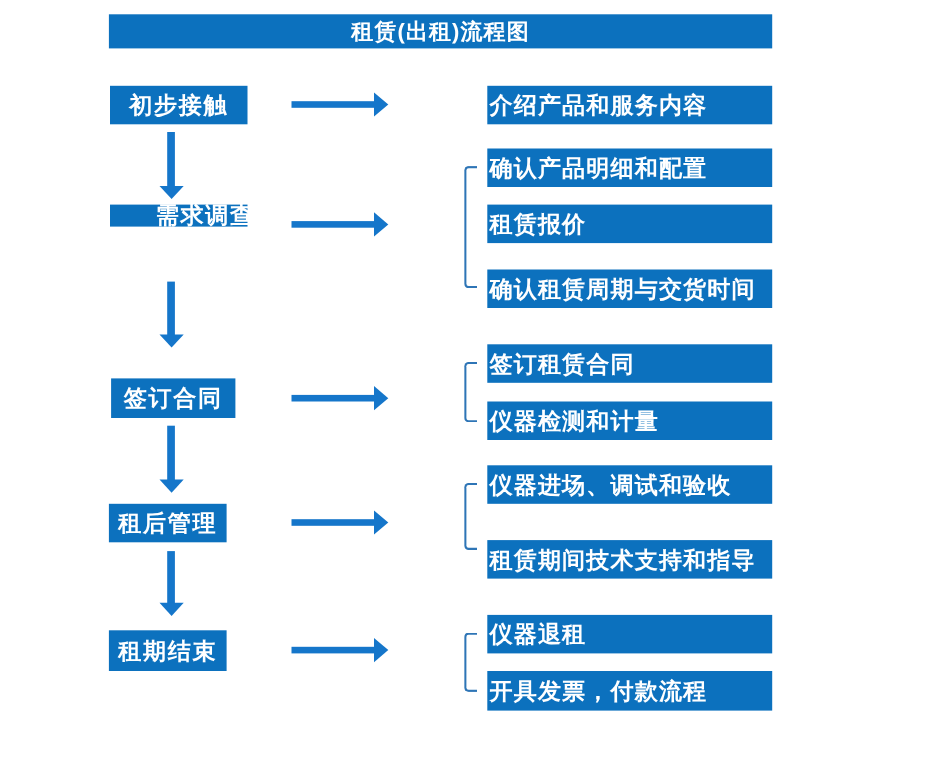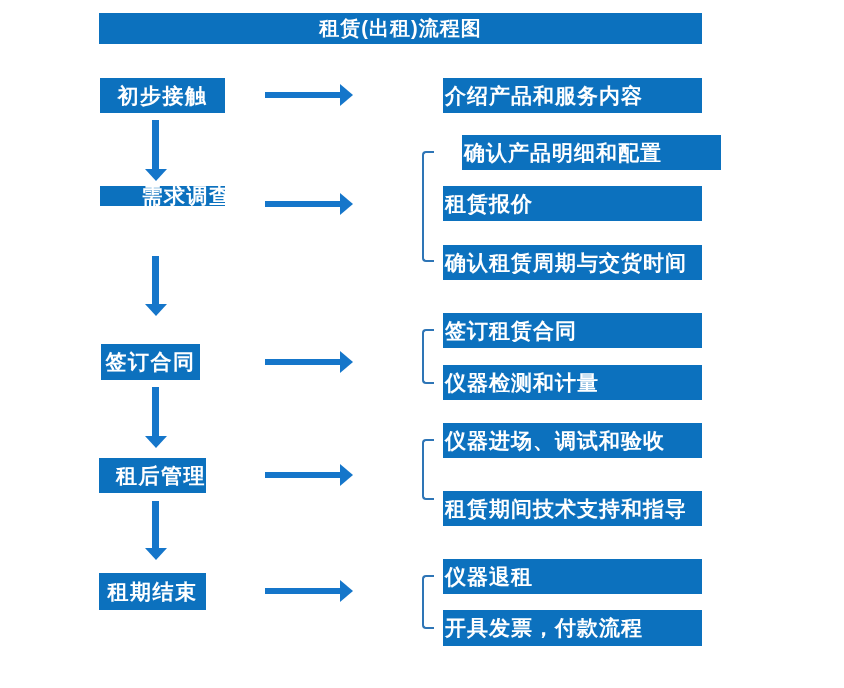--- a/index.html
+++ b/index.html
@@ -98,24 +98,24 @@
   <div class="title-bar">
     <span>租赁(出租)流程图</span>
   </div>
 
   <div class="box lbox" style="left:100px; top:78px;  width:125px; height:35px;">
     <span>初步接触</span>
   </div>
   <div class="box lbox" style="left:100px; top:186px; width:125px; height:20px;padding-left:48px;">
     <span>需求调查</span>
   </div>
-  <div class="box lbox" style="left:101px; top:344px; width:99px; height:36px;text-align:center;">
+  <div class="box lbox" style="left:101px; top:344px; width:113px; height:36px;text-align:center;">
     <span>签订合同</span>
   </div>
-  <div class="box lbox" style="left:99px;  top:458px; width:107px; height:35px;justify-content:flex-end;">
+  <div class="box lbox" style="left:99px;  top:458px; width:107px; height:35px;">
     <span>租后管理</span>
   </div>
   <div class="box lbox" style="left:99px;  top:573px; width:107px; height:37px;">
     <span>租期结束</span>
   </div>
 
   <div class="varrow" style="top:120px; height:61px;">
     <div class="shaft"></div>
     <div class="head"></div>
   </div>
@@ -154,21 +154,21 @@
   </div>
 
   <div class="bracket" style="top:151px; height:111px;"></div>
   <div class="bracket" style="top:329px; height:55px;"></div>
   <div class="bracket" style="top:439px; height:61px;"></div>
   <div class="bracket" style="top:575px; height:54px;"></div>
 
   <div class="box rbox" style="top:78px;">
     <span>介绍产品和服务内容</span>
   </div>
-  <div class="box rbox" style="top:135px;margin-left:19px;">
+  <div class="box rbox" style="top:135px;">
     <span>确认产品明细和配置</span>
   </div>
   <div class="box rbox" style="top:186px;">
     <span>租赁报价</span>
   </div>
   <div class="box rbox" style="top:245px;">
     <span>确认租赁周期与交货时间</span>
   </div>
   <div class="box rbox" style="top:313px;">
     <span>签订租赁合同</span>

